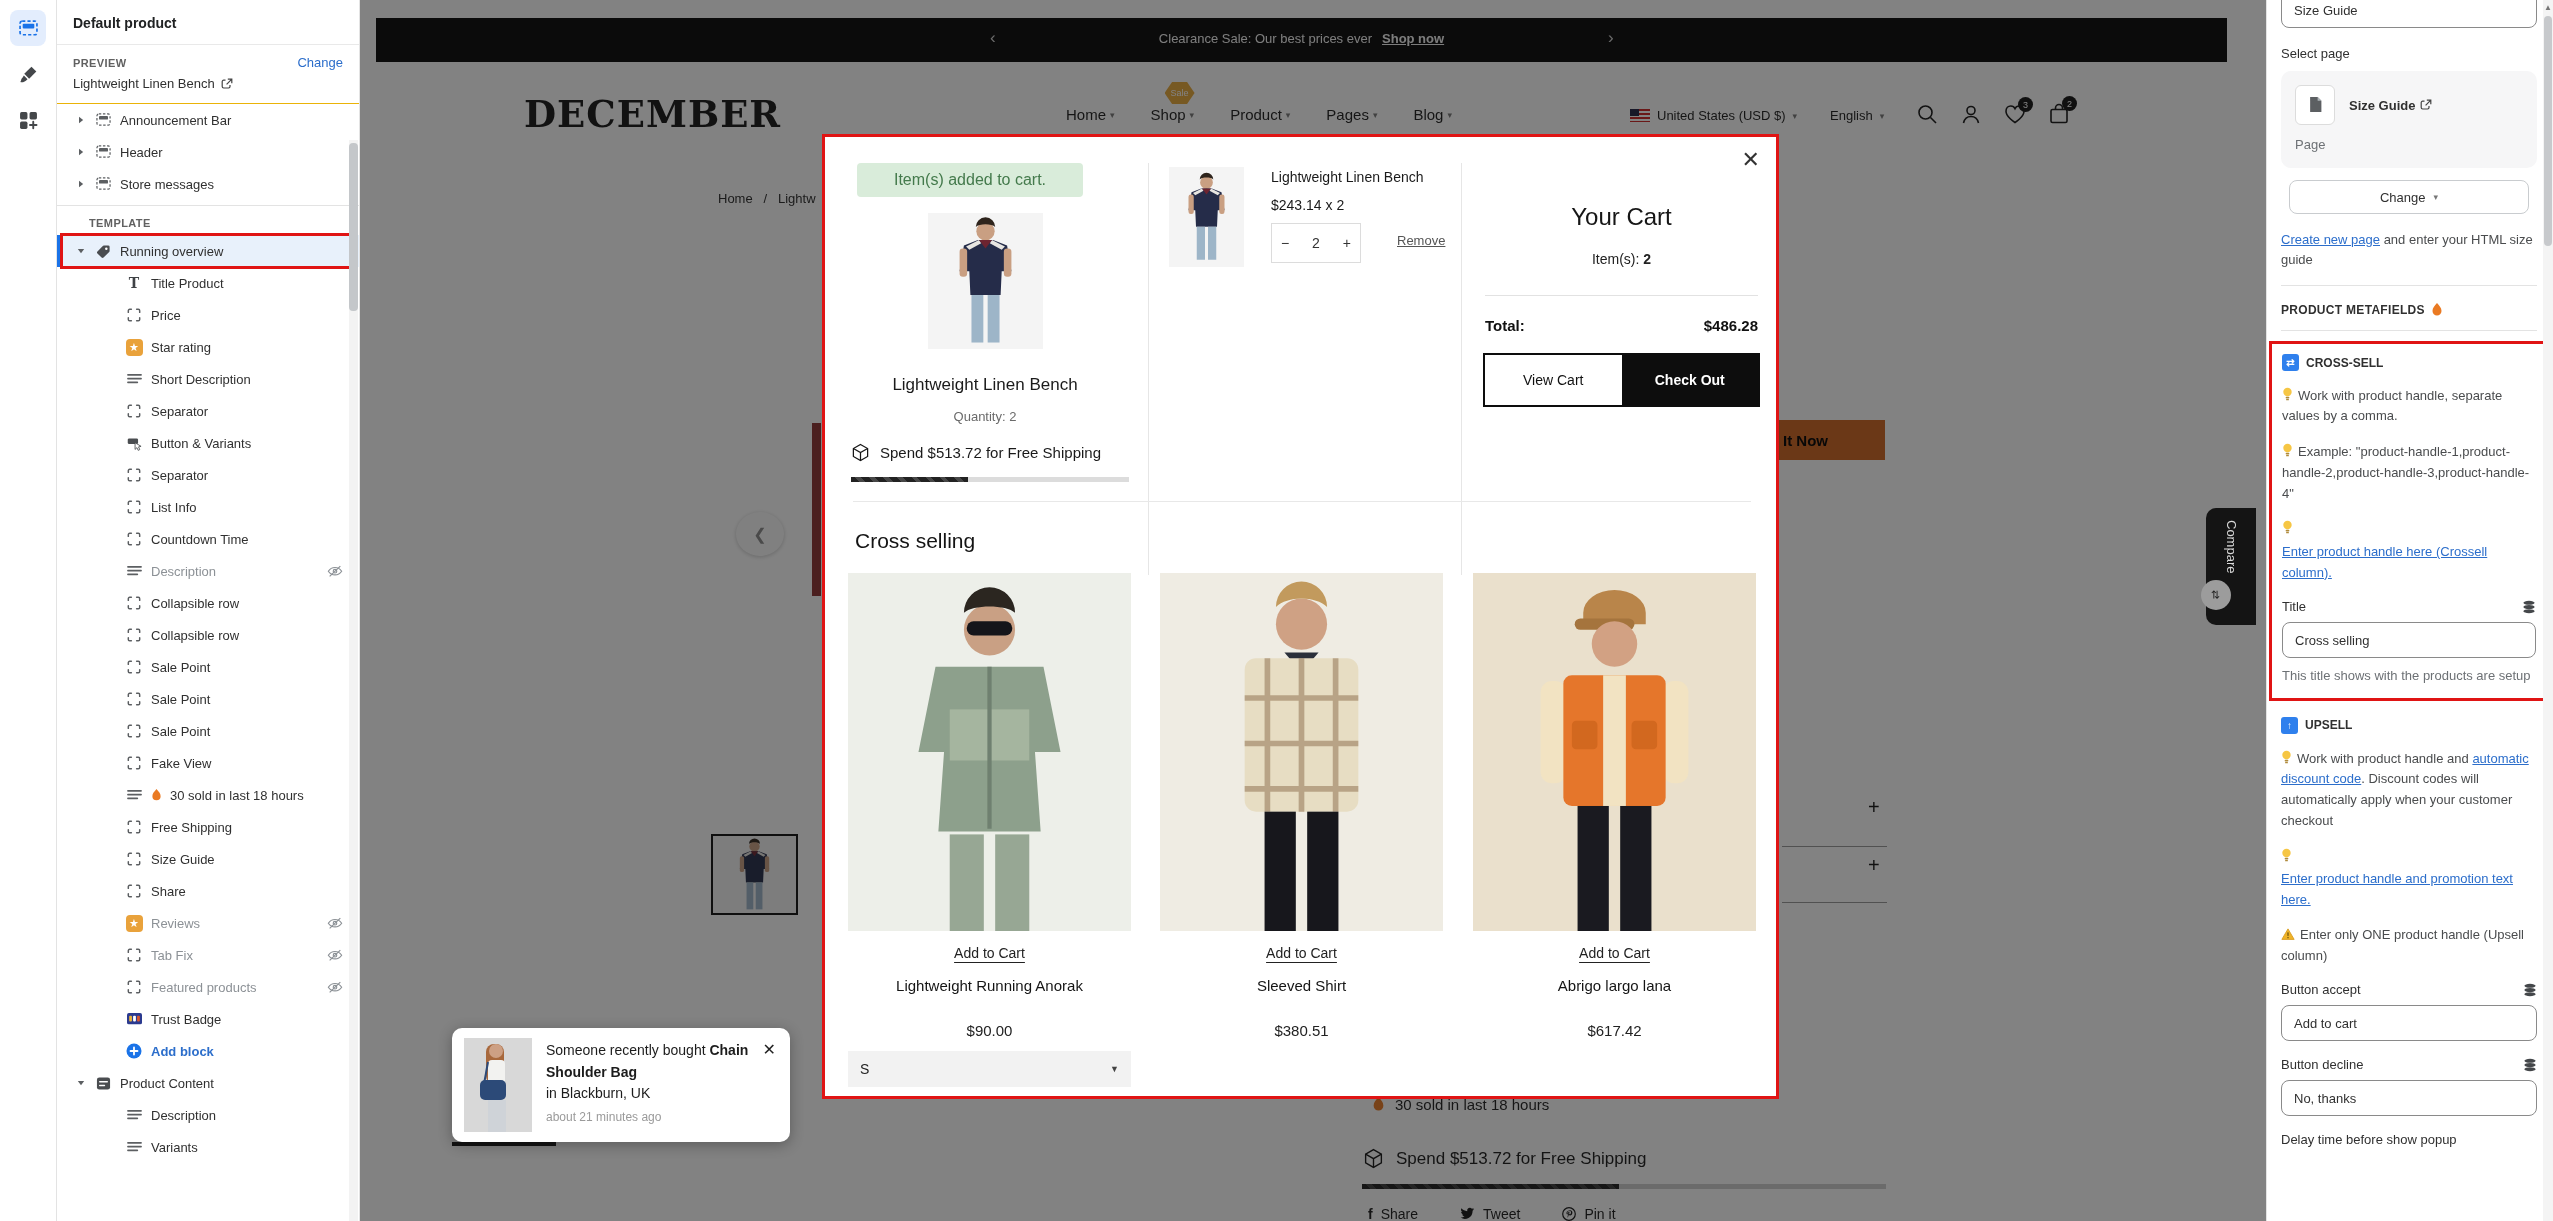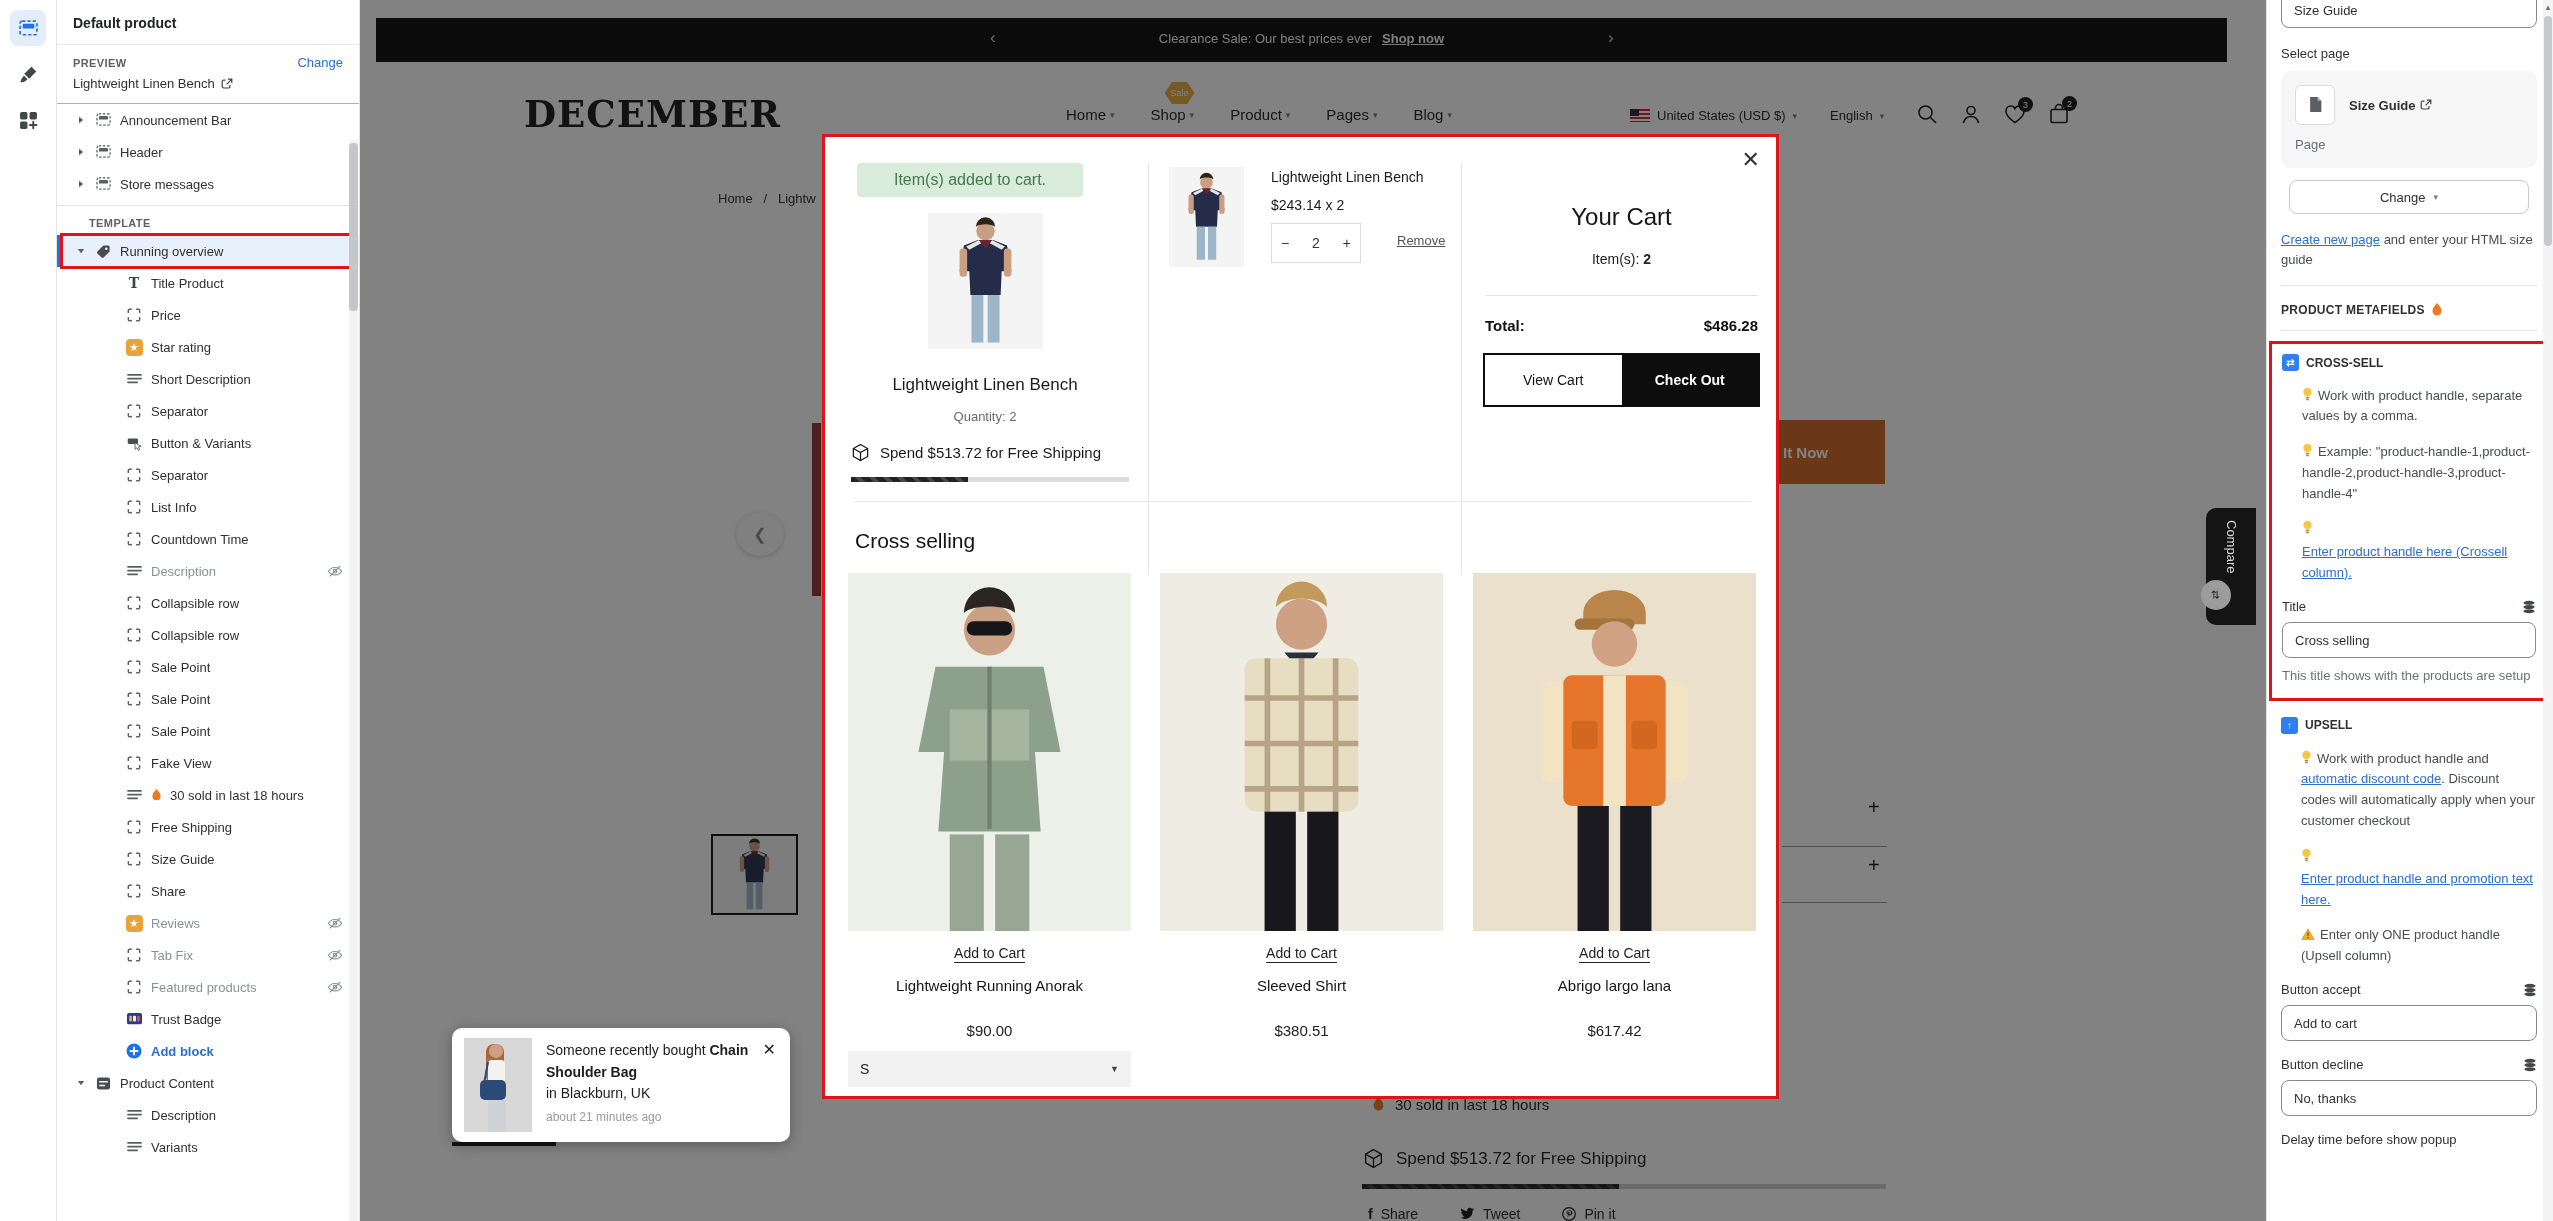--- a/index.html
+++ b/index.html
@@ -53,21 +53,21 @@
   .locale { position:absolute; left:1270px; top:108px; display:flex; align-items:center; gap:7px; font-size:13px; color:#1c1c1c; cursor:pointer; }
   .flag { width:20px; height:13px; position:relative; background:repeating-linear-gradient(#c22 0 2px,#fff 2px 4px); }
   .flag::after { content:""; position:absolute; left:0; top:0; width:9px; height:7px; background:#224; }
   .hicons { position:absolute; left:1556px; top:103px; display:flex; gap:22px; align-items:center; }
   .hicon { position:relative; cursor:pointer; }
   .badge-n { position:absolute; right:-7px; top:-7px; width:15px; height:15px; border-radius:50%; background:#111; color:#fff; font-size:9px; display:flex; align-items:center; justify-content:center; }
   .breadcrumb { position:absolute; left:358px; top:191px; font-size:13px; color:#2b2b2b; }
   .gal-chev { position:absolute; left:376px; top:512px; width:48px; height:44px; border-radius:50%; background:#fbfbfb; box-shadow:0 1px 4px rgba(0,0,0,.2); display:flex; align-items:center; justify-content:center; color:#8b8b8b; font-size:16px; cursor:pointer; }
   .garment-sliver { position:absolute; left:452px; top:423px; width:9px; height:173px; background:#8c3030; }
   .page-thumb { position:absolute; left:351px; top:834px; width:87px; height:81px; border:2px solid #101010; background:#f4f4f4; }
-  .buy-now { position:absolute; left:1395px; top:420px; width:130px; height:64px; background:#cf6420; color:#ffffff; font-size:15px; font-weight:bold; display:flex; align-items:center; padding-left:28px; cursor:pointer; }
+  .buy-now { position:absolute; left:1395px; top:420px; width:130px; height:40px; background:#cf6420; color:#000000; font-size:15px; font-weight:bold; display:flex; align-items:center; padding-left:28px; cursor:pointer; }
   .acc-div { position:absolute; left:1422px; width:105px; height:1px; background:#9a9a9a; }
   .acc-plus { position:absolute; left:1508px; font-size:20px; color:#141414; }
   .sold-row { position:absolute; left:1012px; top:1096px; display:flex; align-items:center; gap:10px; font-size:15px; color:#1d1d1d; }
   .ship-row { position:absolute; left:1003px; top:1148px; display:flex; align-items:center; gap:12px; font-size:17px; color:#1a1a1a; }
   .ship-bar { position:absolute; left:1002px; top:1184px; width:524px; height:5px; background:#cfcfcf; }
   .ship-bar i { display:block; height:100%; width:49%; background:repeating-linear-gradient(45deg,#1f1f1f 0 6px,#3c3c3c 6px 10px); }
   .share-row { position:absolute; left:1008px; top:1206px; display:flex; gap:42px; font-size:14px; color:#1a1a1a; }
   .share-it { display:flex; gap:8px; align-items:center; cursor:pointer; }
 
   .compare { position:absolute; left:1846px; top:508px; width:50px; height:117px; background:#141414; border-radius:10px 0 0 10px; z-index:3; cursor:pointer; }
@@ -127,21 +127,21 @@
   .pc-title { font-size:13px; font-weight:bold; color:#2c6ecb; display:flex; gap:5px; align-items:center; cursor:pointer; }
   .pc-sub { margin-top:12px; color:#6d7175; }
   .change-btn { margin:12px auto 0; width:94%; height:34px; border:1px solid #c9cccf; border-radius:8px; background:#fff; display:flex; align-items:center; justify-content:center; gap:8px; font-size:13px; color:#303030; cursor:pointer; }
   .rp-note { margin-top:16px; line-height:1.5; color:#4a4c4e; }
   a.rp-link { color:#2c6ecb; text-decoration:underline; cursor:pointer; }
   .rp-div { height:1px; background:#e3e3e3; margin:16px 0 0; }
   .mf-head { margin-top:16px; display:flex; align-items:center; gap:6px; font-size:12px; font-weight:bold; letter-spacing:.3px; color:#303030; }
   .annot-box { border:3px solid #e01414; margin:10px -14px 0 -12px; padding:10px 12px 12px 10px; }
   .mf-sect { display:flex; align-items:center; gap:7px; font-size:12px; font-weight:bold; color:#303030; }
   .mf-tile { width:17px; height:17px; border-radius:3px; background:#2f80ed; color:#fff; font-size:10px; display:inline-flex; align-items:center; justify-content:center; }
-  .tip { margin-top:14px; line-height:1.6; color:#4a4c4e; display:block;margin-left:20px; }
+  .tip { margin-top:14px; line-height:1.6; color:#4a4c4e; display:block; }
   .tip .bulb { margin-right:5px; position:relative; top:2px; }
   .field-row { margin-top:16px; display:flex; justify-content:space-between; align-items:center; }
   .help { margin-top:8px; line-height:1.5; color:#6d7175; }
   .rp-scroll { position:absolute; right:0; top:0; width:10px; height:100%; background:#f4f4f4; }
   .rp-thumb { position:absolute; right:1px; top:16px; width:8px; height:230px; background:#c7c9cc; border-radius:4px; }
   .rp-up { position:absolute; right:1px; top:3px; font-size:8px; color:#777; }
   svg { display:block; }
 </style>
 </head>
 <body>

